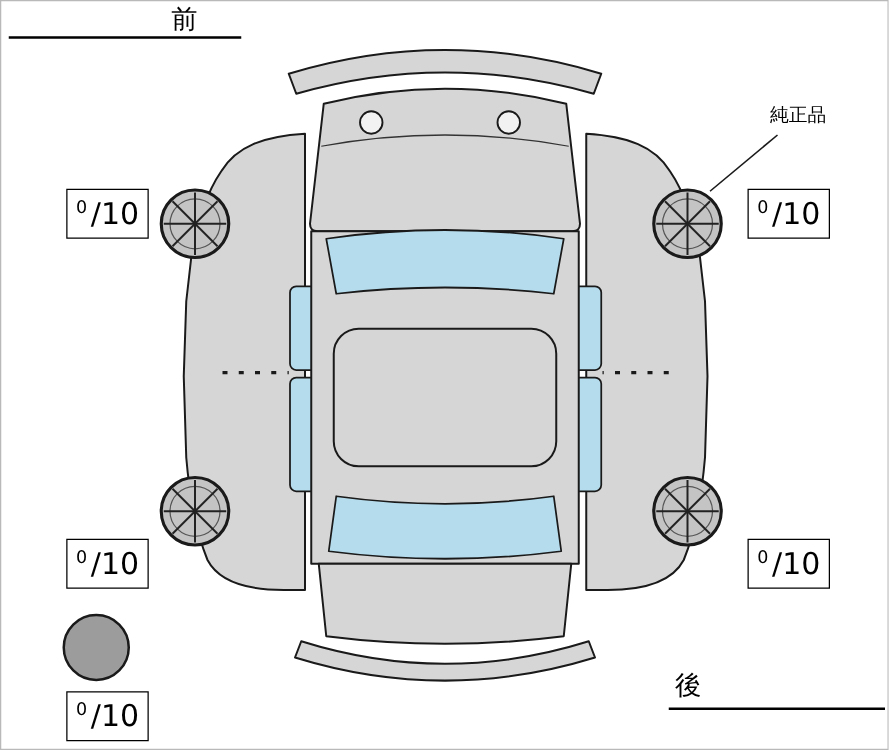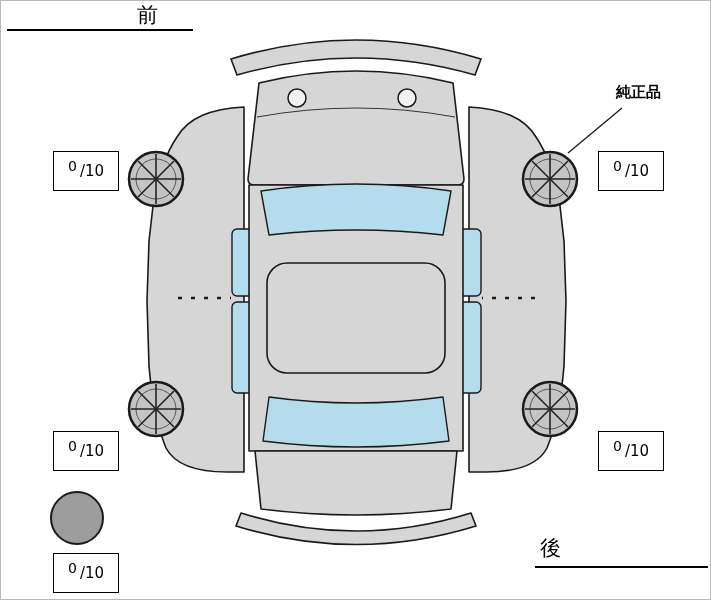--- a/index.html
+++ b/index.html
@@ -14,32 +14,32 @@
   }
   svg.diagram{position:absolute;left:0;top:0;}
   .body-shape{fill:var(--body,#d6d6d6);stroke:var(--line,#1a1a1a);stroke-width:1.6;stroke-linejoin:round;}
   .glass-shape{fill:var(--glass,#b5dcec);stroke:var(--line,#1a1a1a);stroke-width:1.4;stroke-linejoin:round;}
   .thin-line{fill:none;stroke:#333;stroke-width:1;}
   .dots{stroke:var(--line,#1a1a1a);stroke-width:2.6;stroke-dasharray:4 9;}
   .pointer{stroke:var(--line,#1a1a1a);stroke-width:1.3;}
   .jp-label{position:absolute;color:#000;line-height:1;white-space:nowrap;}
   .front-label{left:136px;top:4px;font-size:21px;}
   .rear-label{left:539px;top:537px;font-size:21px;}
-  .genuine-label{left:615px;top:84px;font-size:15px;font-weight:bold;}
+  .genuine-label{left:615px;top:84px;font-size:15px;font-weight:normal;}
   .rule{position:absolute;height:2px;background:#000;}
   .front-rule{left:6px;top:28px;width:186px;}
   .rear-rule{left:534px;top:565px;width:173px;}
   .tread{
     position:absolute;width:64px;height:38px;
     background:#fff;border:1px solid #000;
     display:flex;align-items:center;justify-content:center;gap:3px;
     color:#000;
   }
   .tv{font-size:14px;transform:translateY(-5px);}
-  .td{font-size:15px;}
+  .td{font-size:24px;}
   .pos-fl{left:52px;top:150px;}
   .pos-fr{left:597px;top:150px;}
   .pos-rl{left:52px;top:430px;}
   .pos-rr{left:597px;top:430px;}
   .pos-sp{left:52px;top:552px;}
 </style>
 </head>
 <body>
 
 <div class="page">

